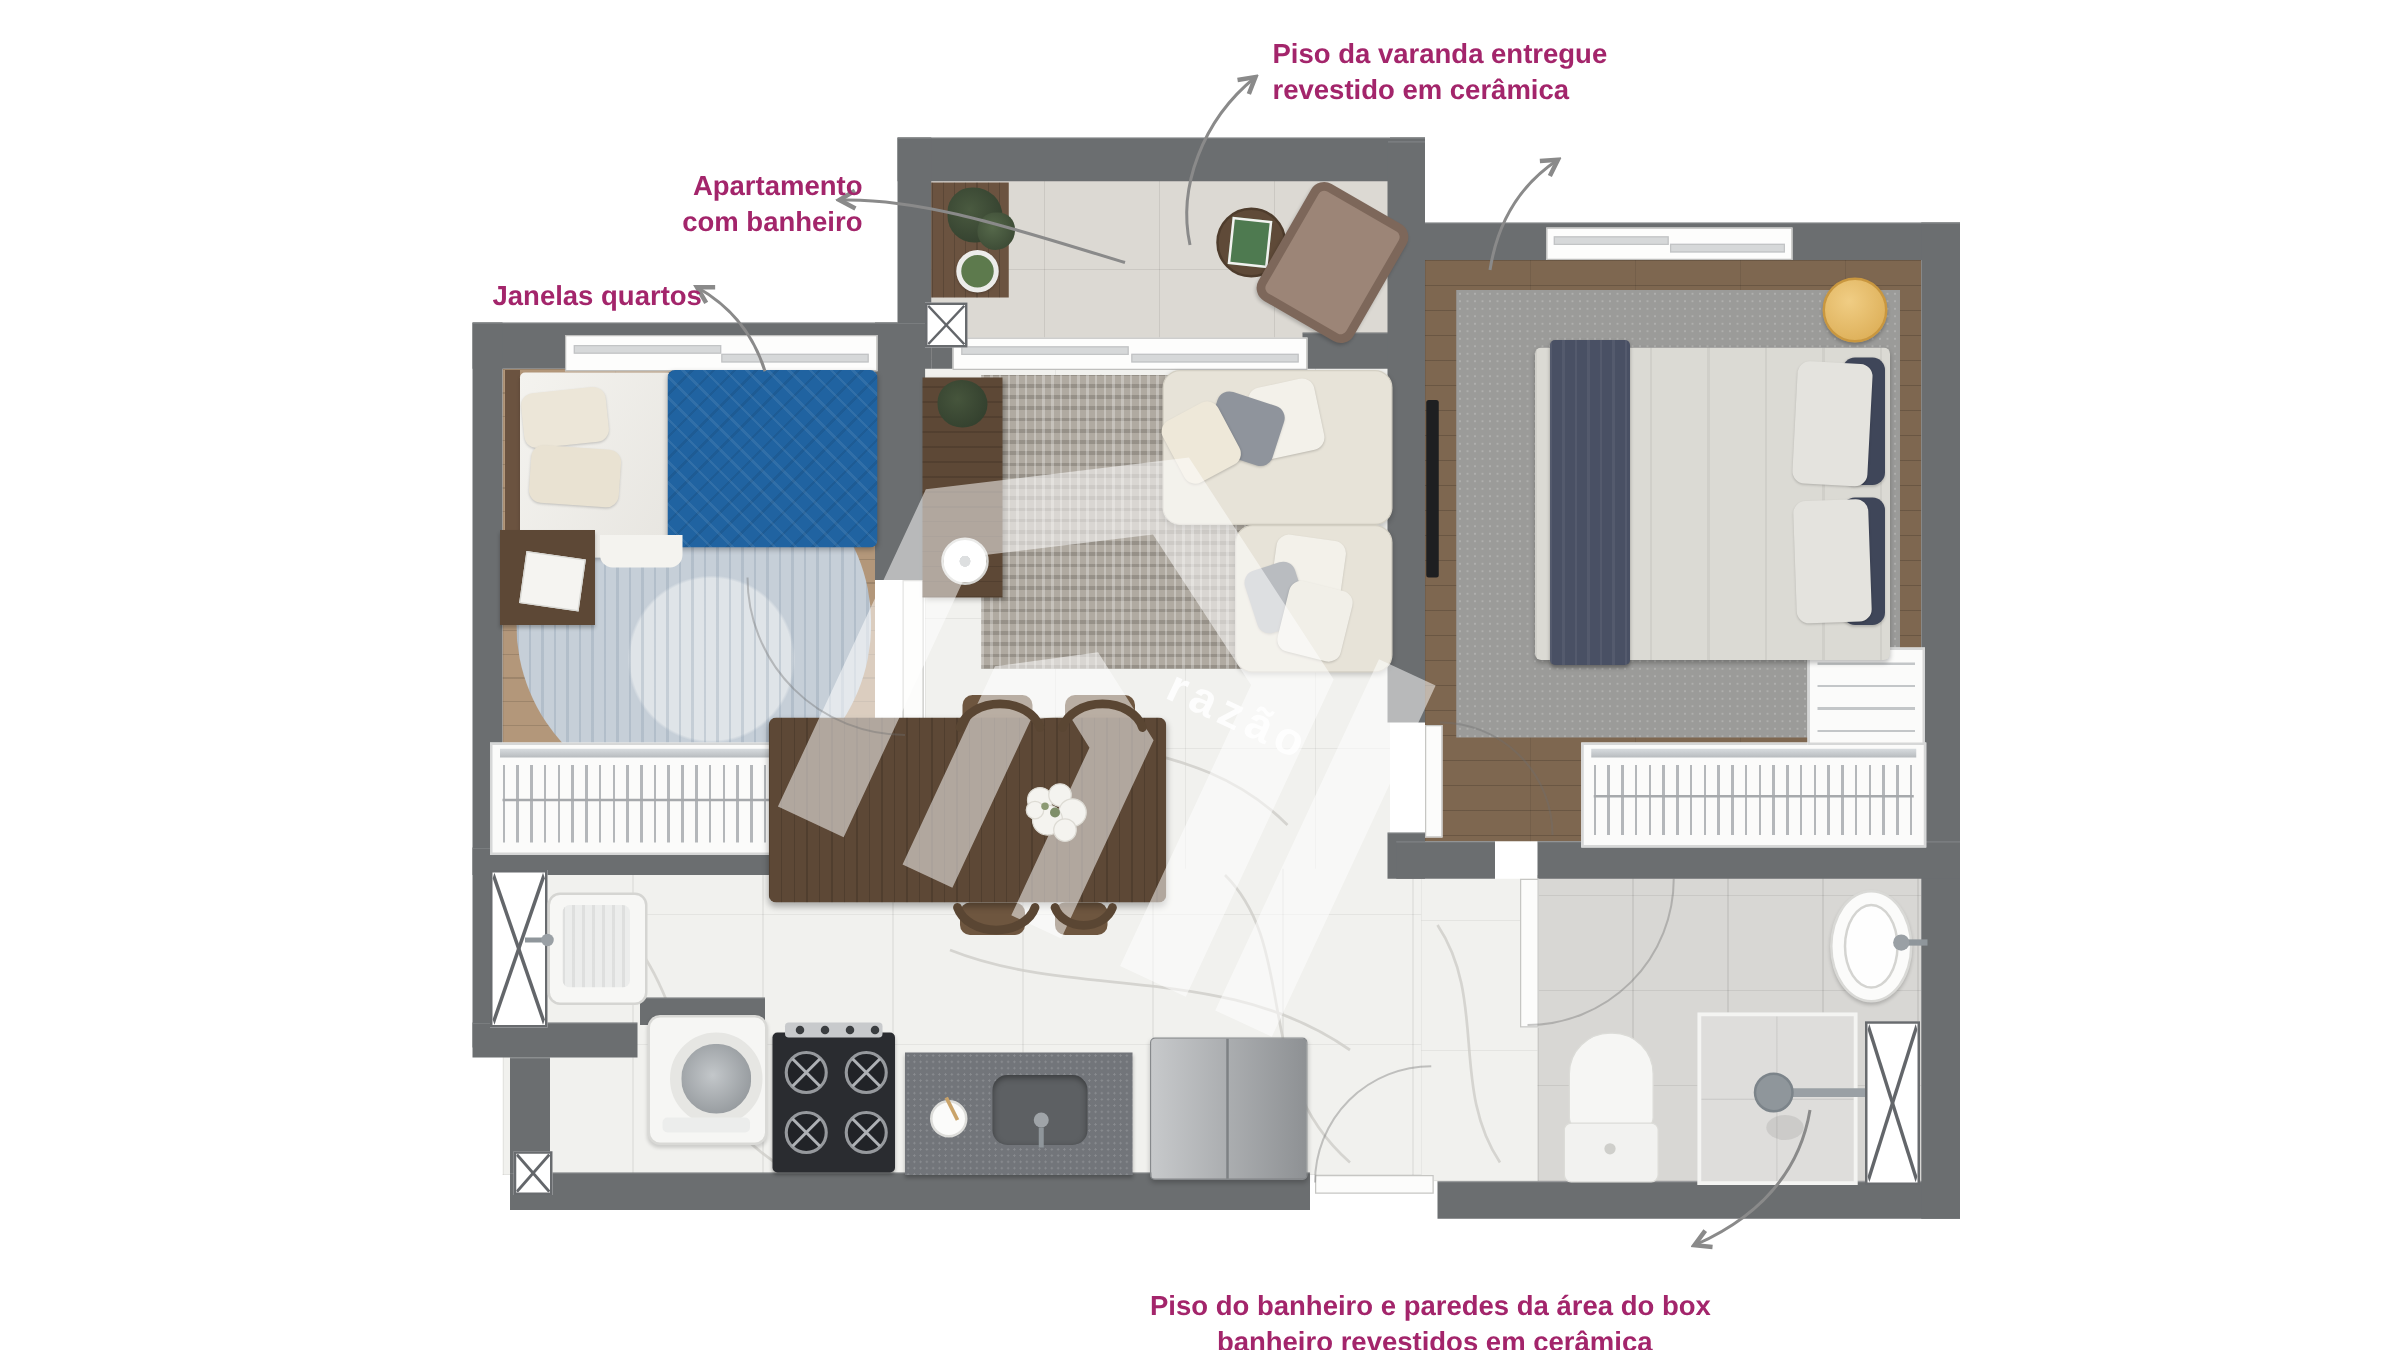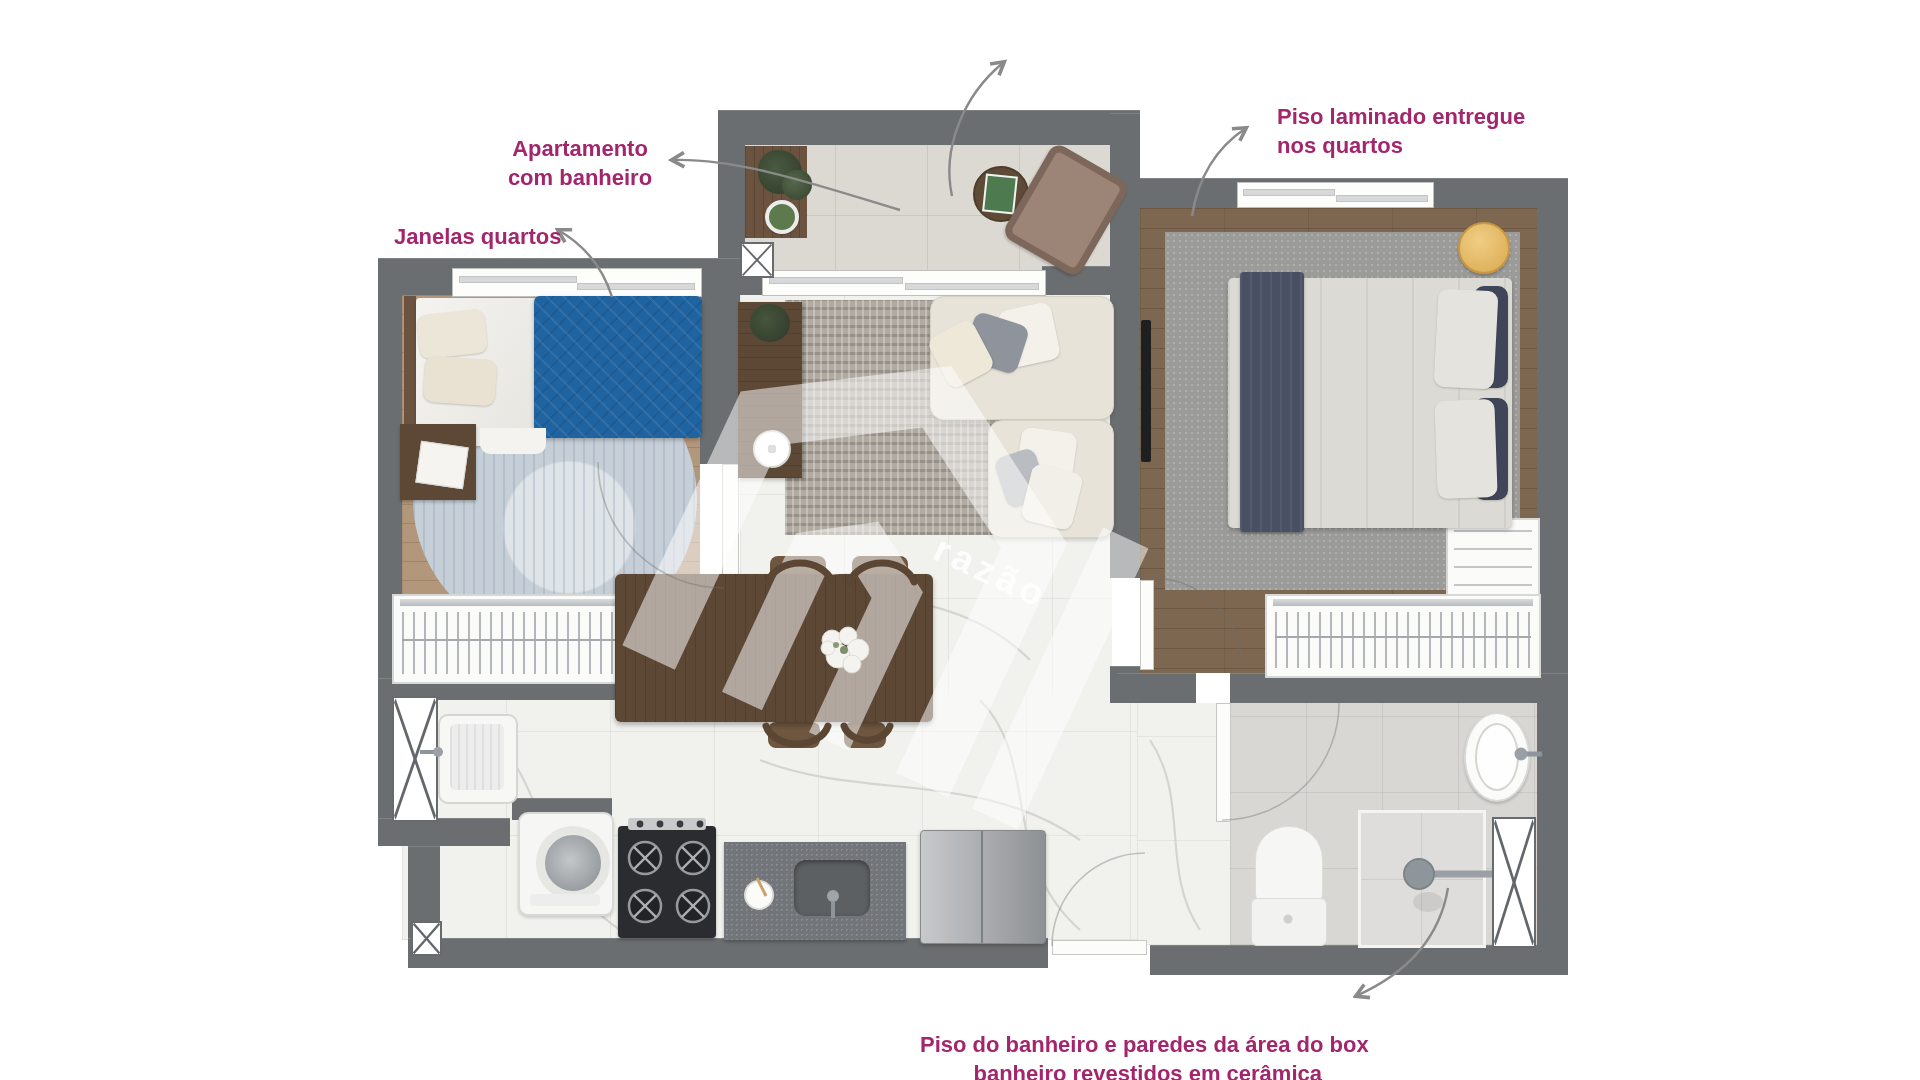--- a/index.html
+++ b/index.html
@@ -317,25 +317,25 @@
       <path d="M 952 196 C 942 150 962 96 1004 62" marker-end="url(#ah)"></path>
       <path d="M 1192 216 C 1198 178 1216 148 1246 128" marker-end="url(#ah)"></path>
       <path d="M 900 210 C 820 186 740 158 672 160" marker-end="url(#ah)"></path>
       <path d="M 612 297 C 603 268 586 246 558 230" marker-end="url(#ah)"></path>
       <path d="M 1448 888 C 1440 936 1410 972 1356 996" marker-end="url(#ah)"></path>
     </g>
   </svg>
 
   <div id="wm-text">razão</div>
 
-  <div class="ann" style="left:1277px;top:102px;">
-    <span>Piso laminado entregue</span>
-    <span>nos quartos</span>
-  </div>
-  <div class="ann" style="left:470px;top:134px;width:220px;text-align:center;">
+  <div class="ann" style="left:1018px;top:28px;">
+    <span>Piso da varanda entregue</span>
+    <span>revestido em cerâmica</span>
+  </div>
+  <div class="ann" style="left:470px;top:134px;width:220px;text-align:right;">
     <span>Apartamento</span>
     <span>com banheiro</span>
   </div>
   <div class="ann" style="left:394px;top:222px;">
     <span>Janelas quartos</span>
   </div>
   <div class="ann" style="left:920px;top:986px;width:402px;text-align:right;margin-top:44px;">
     <span>Piso do banheiro e paredes da área do box</span>
     <span>banheiro revestidos em cerâmica</span>
   </div>

